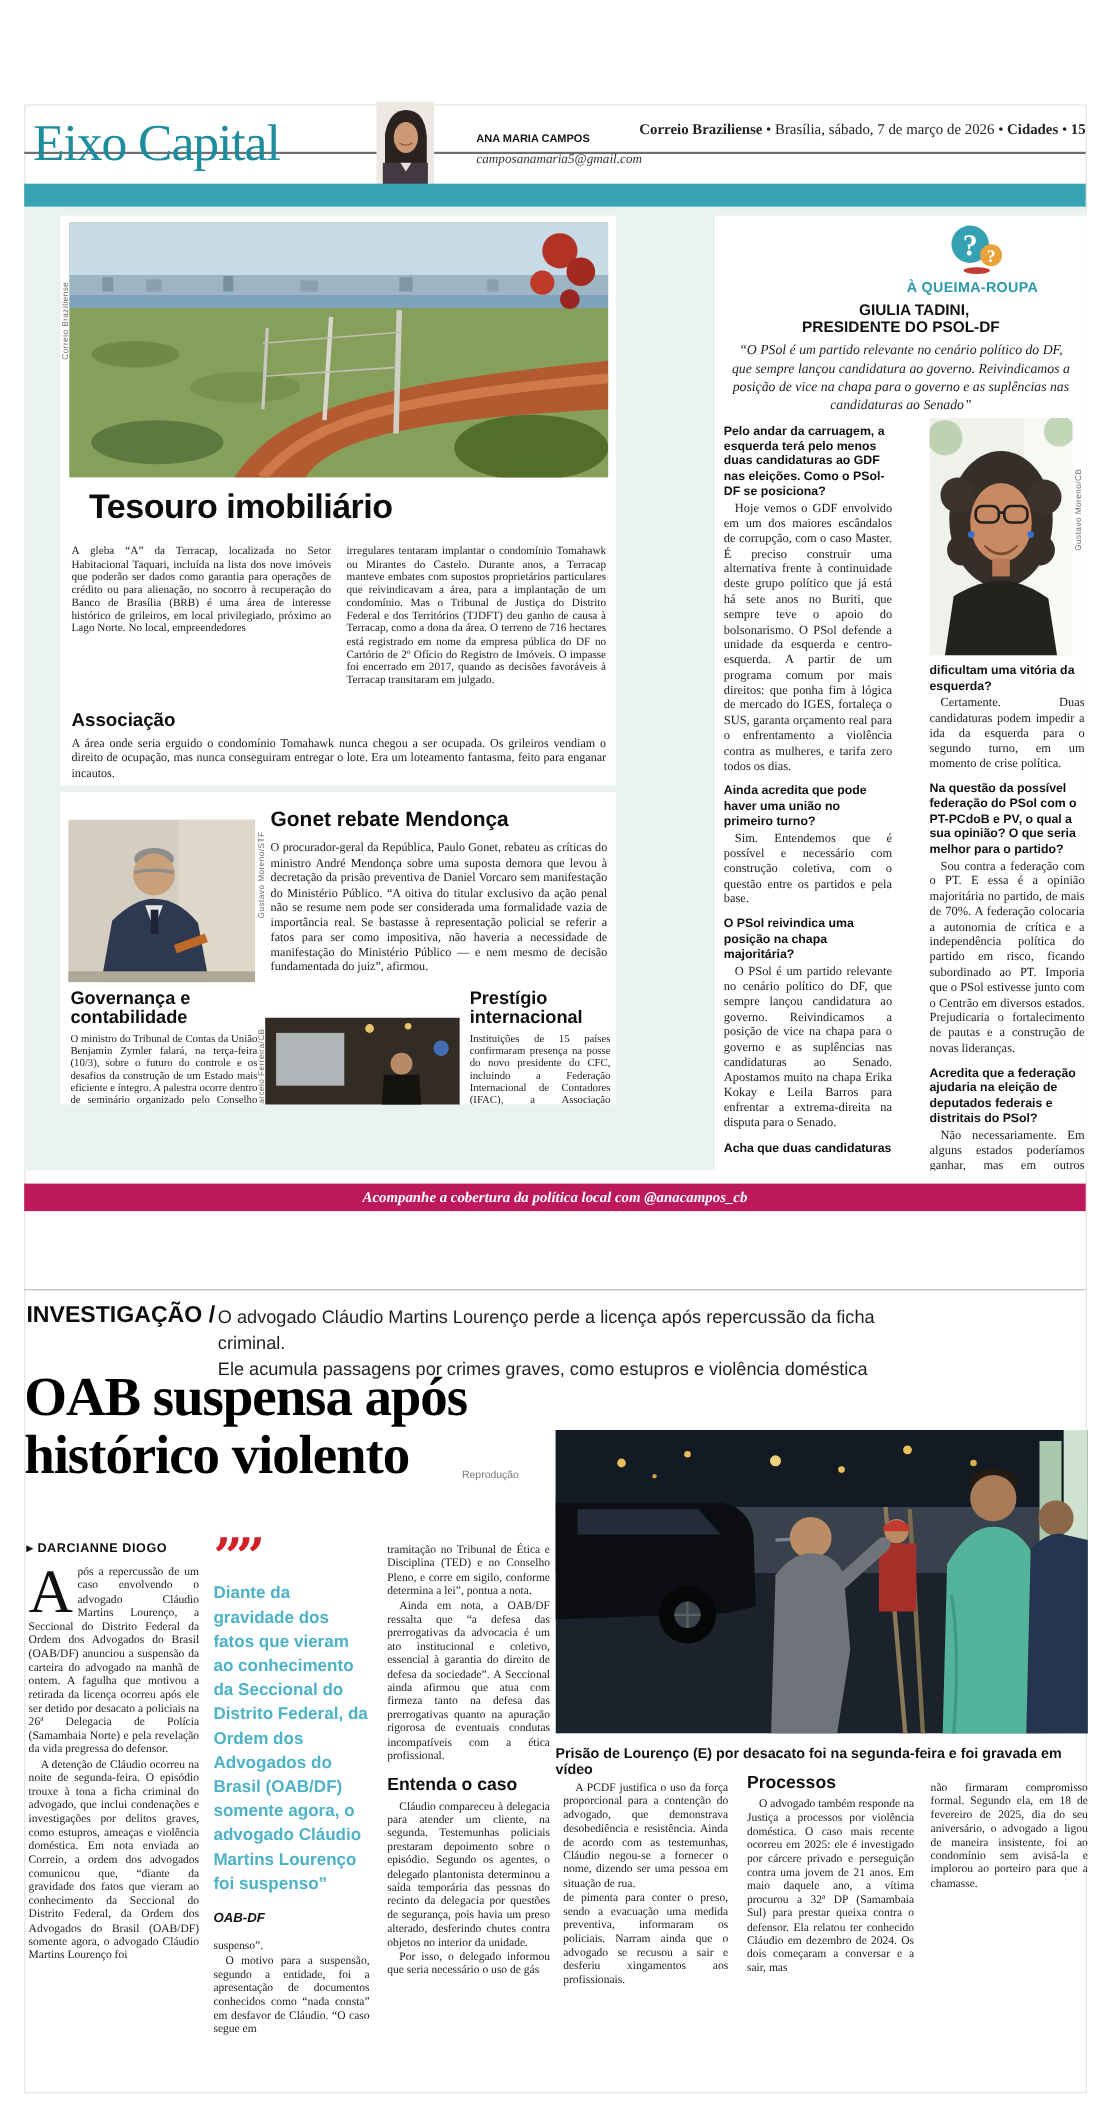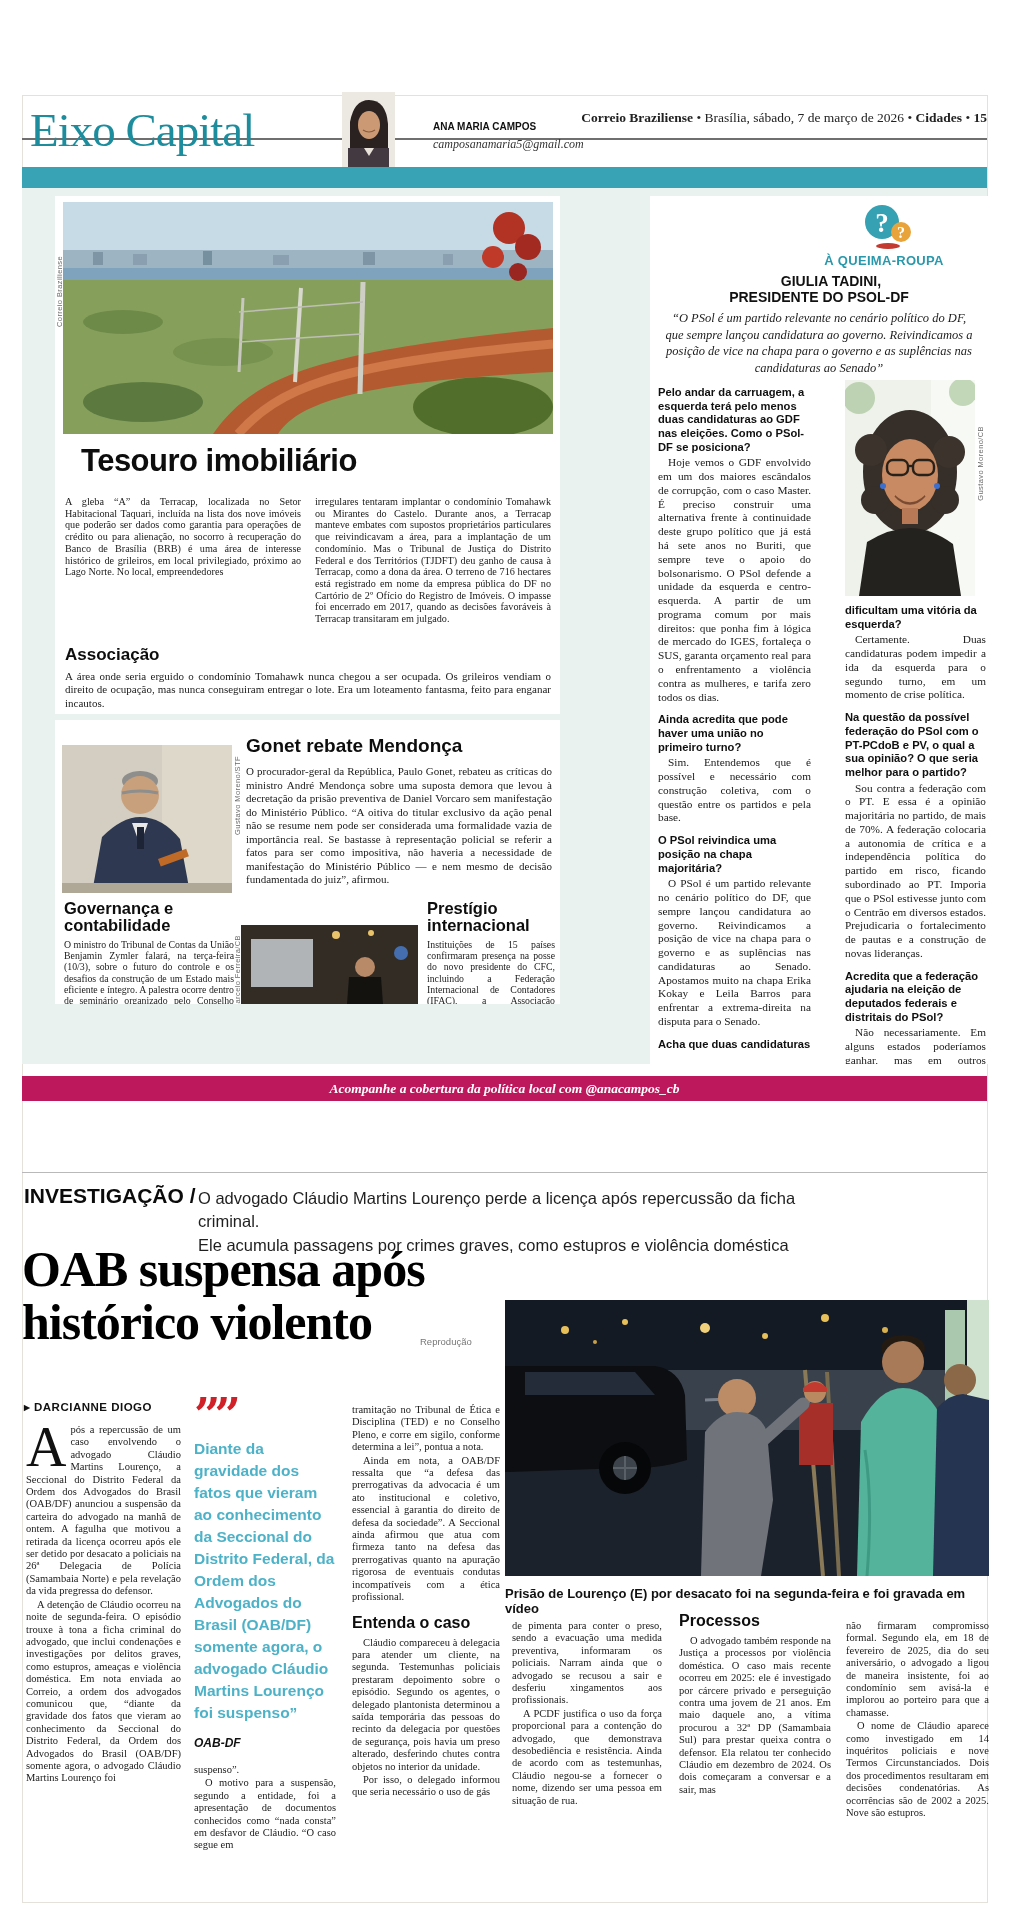--- a/index.html
+++ b/index.html
@@ -339,26 +339,25 @@
 
   <div class="bcol col3">
     <div class="bp">tramitação no Tribunal de Ética e Disciplina (TED) e no Conselho Pleno, e corre em sigilo, conforme determina a lei”, pontua a nota.</div>
     <div class="bp ind">Ainda em nota, a OAB/DF ressalta que “a defesa das prerrogativas da advocacia é um ato institucional e coletivo, essencial à garantia do direito de defesa da sociedade”. A Seccional ainda afirmou que atua com firmeza tanto na defesa das prerrogativas quanto na apuração rigorosa de eventuais condutas incompatíveis com a ética profissional.</div>
     <div class="subhead">Entenda o caso</div>
     <div class="bp ind">Cláudio compareceu à delegacia para atender um cliente, na segunda. Testemunhas policiais prestaram depoimento sobre o episódio. Segundo os agentes, o delegado plantonista determinou a saída temporária das pessoas do recinto da delegacia por questões de segurança, pois havia um preso alterado, desferindo chutes contra objetos no interior da unidade.</div>
     <div class="bp ind">Por isso, o delegado informou que seria necessário o uso de gás</div>
   </div>
 
   <div class="bcol col4">
+    <div class="bp ind">A PCDF justifica o uso da força proporcional para a contenção do advogado, que demonstrava desobediência e resistência. Ainda de acordo com as testemunhas, Cláudio negou-se a fornecer o nome, dizendo ser uma pessoa em situação de rua.</div>
     <div class="bp">de pimenta para conter o preso, sendo a evacuação uma medida preventiva, informaram os policiais. Narram ainda que o advogado se recusou a sair e desferiu xingamentos aos profissionais.</div>
-    <div class="bp ind">A PCDF justifica o uso da força proporcional para a contenção do advogado, que demonstrava desobediência e resistência. Ainda de acordo com as testemunhas, Cláudio negou-se a fornecer o nome, dizendo ser uma pessoa em situação de rua.</div>
   </div>
 
   <div class="bcol col5">
     <div class="subhead" style="margin-top:0;">Processos</div>
     <div class="bp ind">O advogado também responde na Justiça a processos por violência doméstica. O caso mais recente ocorreu em 2025: ele é investigado por cárcere privado e perseguição contra uma jovem de 21 anos. Em maio daquele ano, a vítima procurou a 32ª DP (Samambaia Sul) para prestar queixa contra o defensor. Ela relatou ter conhecido Cláudio em dezembro de 2024. Os dois começaram a conversar e a sair, mas</div>
   </div>
 
   <div class="bcol col6">
     <div class="bp">não firmaram compromisso formal. Segundo ela, em 18 de fevereiro de 2025, dia do seu aniversário, o advogado a ligou de maneira insistente, foi ao condomínio sem avisá-la e implorou ao porteiro para que a chamasse.</div>
-    <div class="bp ind">O nome de Cláudio aparece como investigado em 14 inquéritos policiais e nove Termos Circunstanciados. Dois dos procedimentos resultaram em decisões condenatórias. As ocorrências são de 2002 a 2025. Nove são estupros.</div>
   </div>
 </div>
 
 </body></html>

